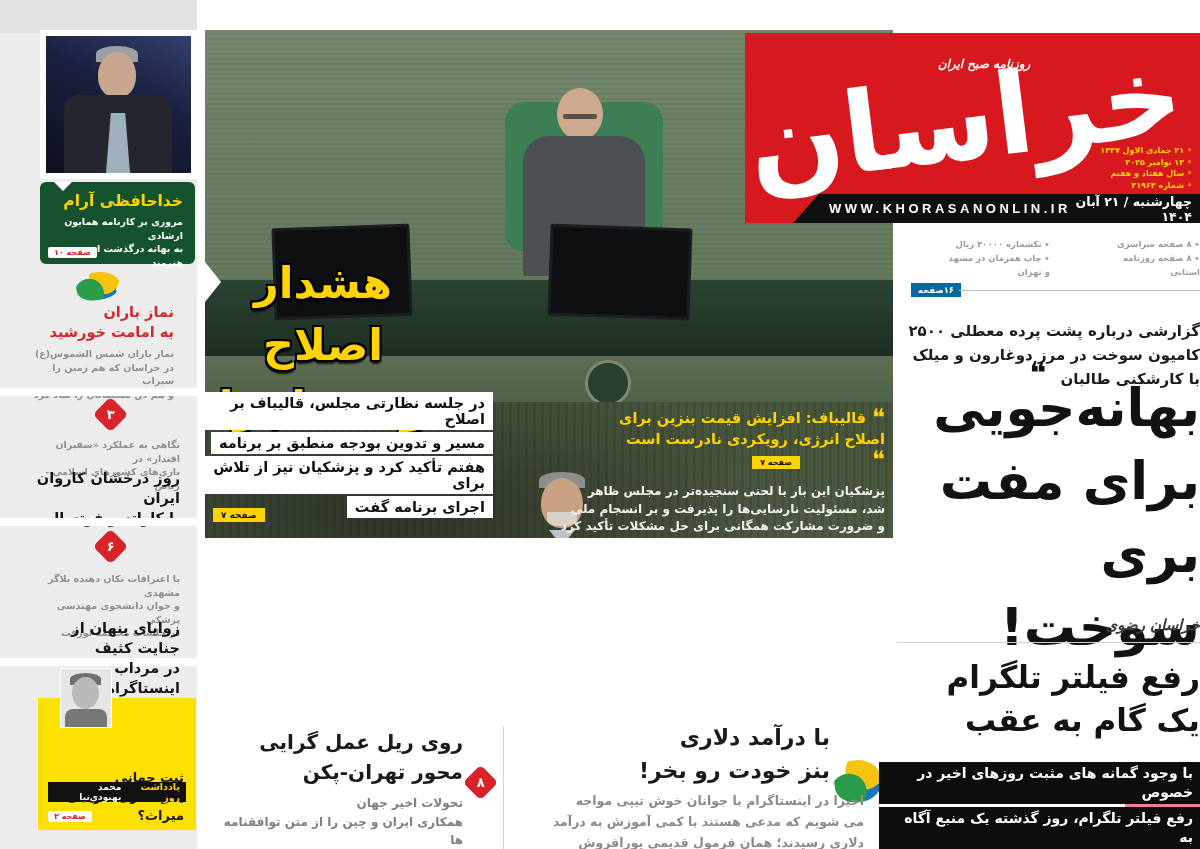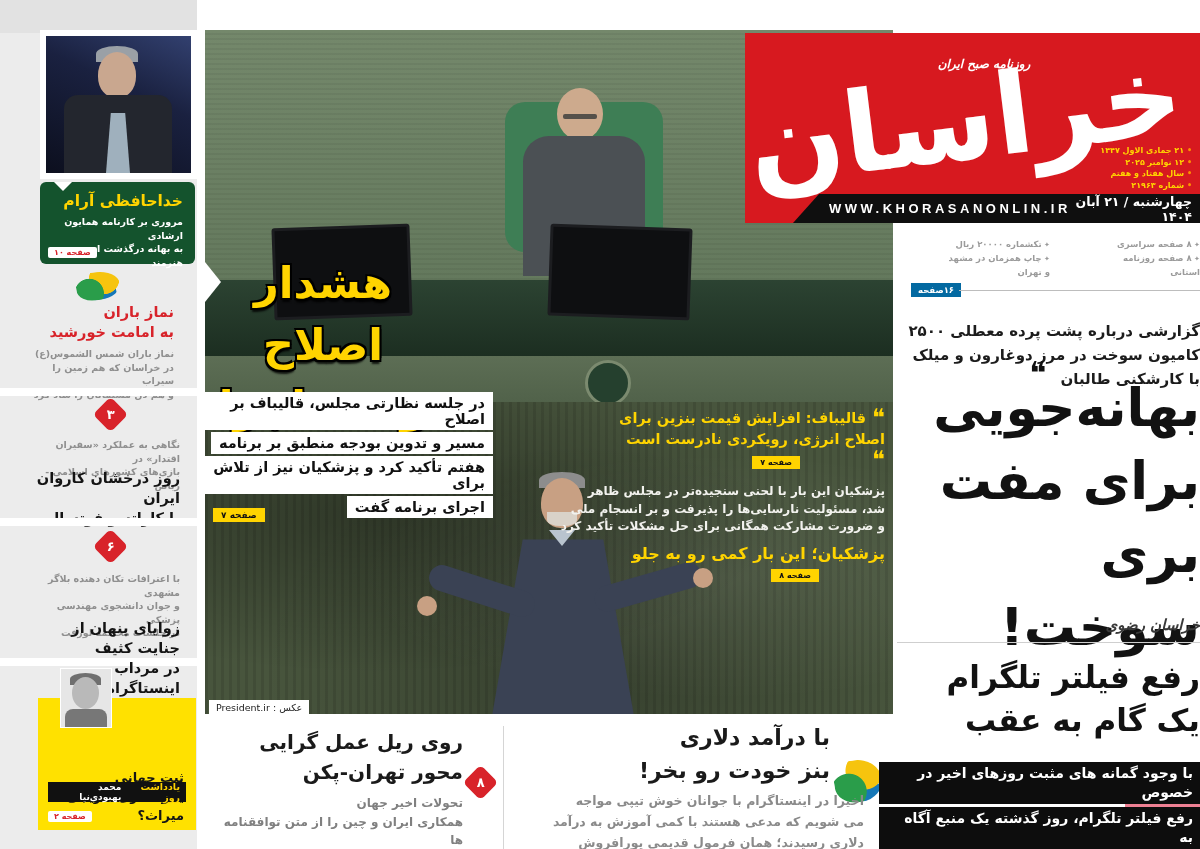--- a/index.html
+++ b/index.html
@@ -48,21 +48,21 @@
   .np-hair{position:absolute;left:9px;top:4px;width:31px;height:12px;border-radius:50% 50% 0 0;background:#6f6f6f;}
   .np-body{position:absolute;left:4px;bottom:0;width:42px;height:18px;border-radius:8px 8px 0 0;background:#777;}
   .note-box{left:38px;top:698px;width:158px;height:132px;background:#ffe100;z-index:2;padding:38px 12px 0;box-sizing:border-box;}
   .note-title{color:#151515;font-weight:bold;font-size:13px;line-height:19px;margin-top:32px;}
   .note-bar{position:absolute;left:10px;bottom:28px;width:138px;height:20px;background:#111;display:flex;align-items:center;justify-content:space-between;padding:0 6px;box-sizing:border-box;}
   .note-rubric{color:#ffd400;font-size:9.5px;font-weight:bold;}
   .note-author{color:#fff;font-size:9px;font-weight:bold;}
   .note-box .pbadge{position:absolute;left:10px;bottom:8px;}
 
   
-  .photo{left:205px;top:30px;width:688px;height:684px;overflow:hidden;background:#be185d;}
+  .photo{left:205px;top:30px;width:688px;height:508px;overflow:hidden;background:#be185d;}
   .ph-top{position:absolute;left:0;top:0;width:688px;height:250px;
      background:linear-gradient(180deg,#74886b,#64795d);}
   .ph-top::after{content:"";position:absolute;inset:0;
      background:repeating-linear-gradient(0deg,rgba(0,0,0,.05) 0 2px,transparent 2px 5px);}
   .chair{position:absolute;left:300px;top:72px;width:158px;height:150px;background:#3e7e55;border-radius:20px;}
   .ghal-head{position:absolute;left:352px;top:58px;width:46px;height:52px;border-radius:50%;background:#cdaa8d;}
   .ghal-glasses{position:absolute;left:358px;top:84px;width:34px;height:5px;background:#55504a;border-radius:2px;}
   .ghal-body{position:absolute;left:318px;top:106px;width:122px;height:140px;border-radius:26px 26px 0 0;background:#4b5054;}
   .monitor{position:absolute;background:#0e0f11;border:3px solid #1c1d20;border-radius:3px;}
   .mon-l{left:68px;top:196px;width:132px;height:86px;transform:rotate(-2deg);}

